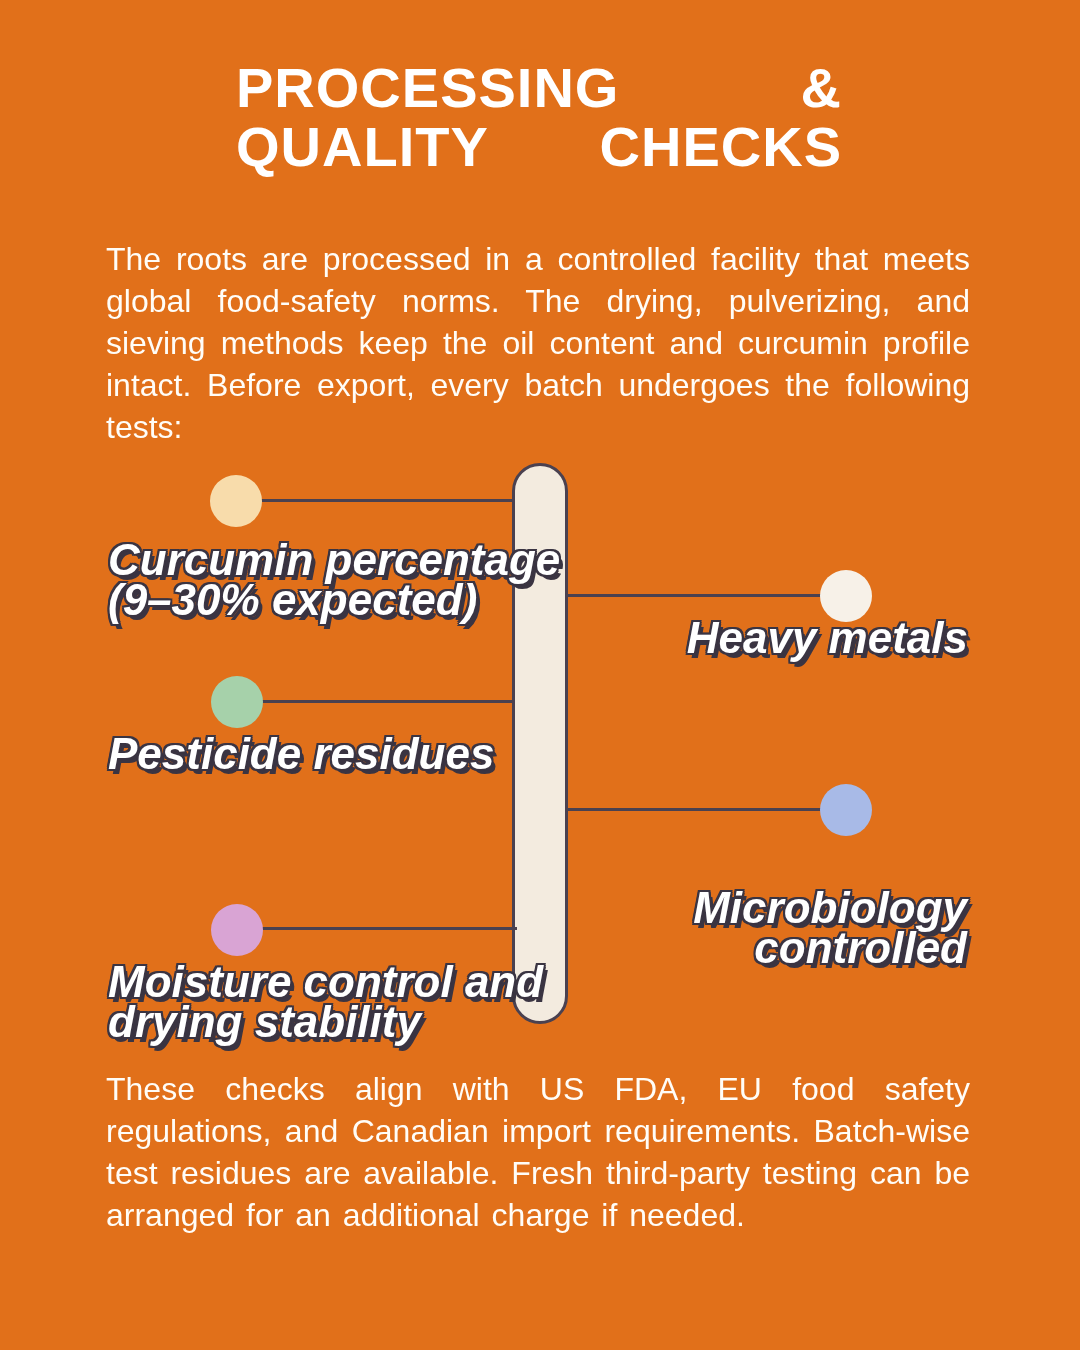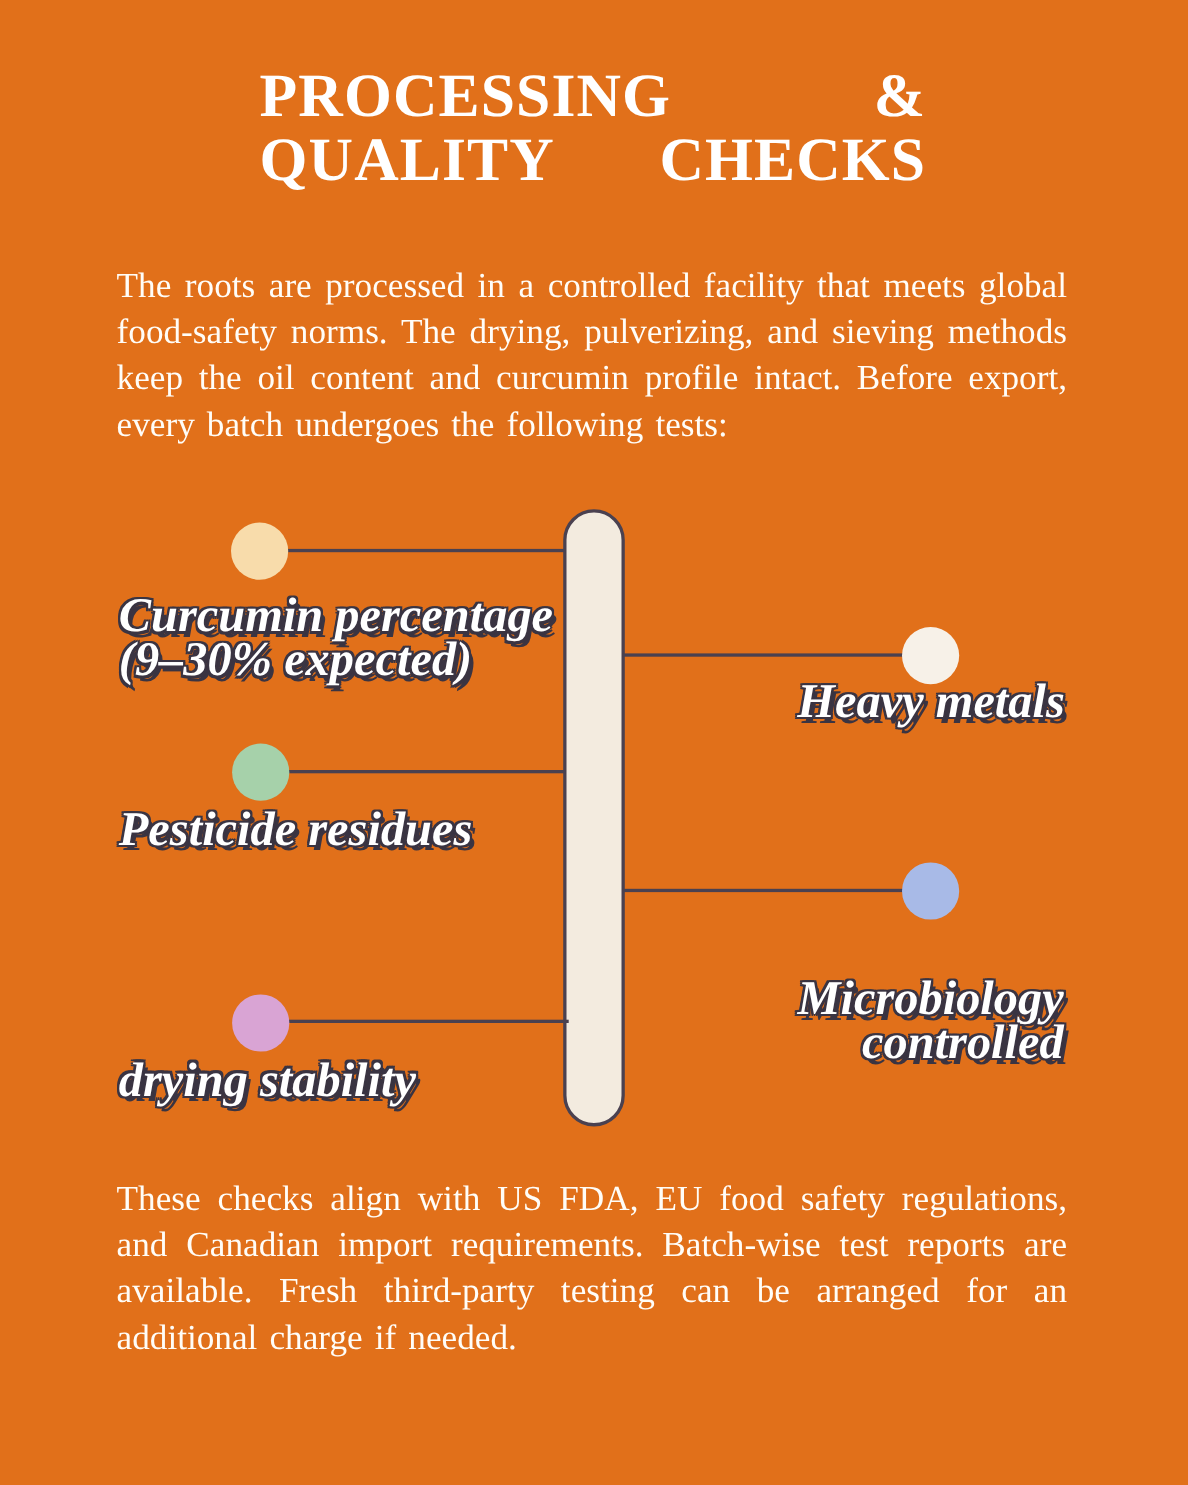--- a/index.html
+++ b/index.html
@@ -3,21 +3,21 @@
 <meta charset="utf-8">
 <style>
   html, body { margin: 0; padding: 0; background: #888; }
   .canvas {
     position: relative;
     width: 1080px;
     height: 1350px;
     margin: 0 auto;
     overflow: hidden;
     background: #e1701a;
-    font-family: Liberation Serif, serif;
+    font-family: Liberation Sans, sans-serif;
   }
   .title {
     position: absolute;
     left: 236px;
     top: 58px;
     width: 606px;
     color: #ffffff;
     font-weight: 700;
     font-size: 56px;
     line-height: 59px;
@@ -127,18 +127,19 @@
   <div class="node-label label-left label-pesticide">
     <span>Pesticide residues</span>
   </div>
 
   <div class="node-label label-right label-micro">
     <span>Microbiology</span>
     <span>controlled</span>
   </div>
 
   <div class="node-label label-left label-moisture">
+    <span>Moisture control and</span>
     <span>drying stability</span>
   </div>
 
-  <p class="body-par footer">These checks align with US FDA, EU food safety regulations, and Canadian import requirements. Batch-wise test reports are available. Fresh third-party testing can be arranged for an additional charge if needed.</p>
+  <p class="body-par footer">These checks align with US FDA, EU food safety regulations, and Canadian import requirements. Batch-wise test residues are available. Fresh third-party testing can be arranged for an additional charge if needed.</p>
 
 </div>
 
 </body></html>

